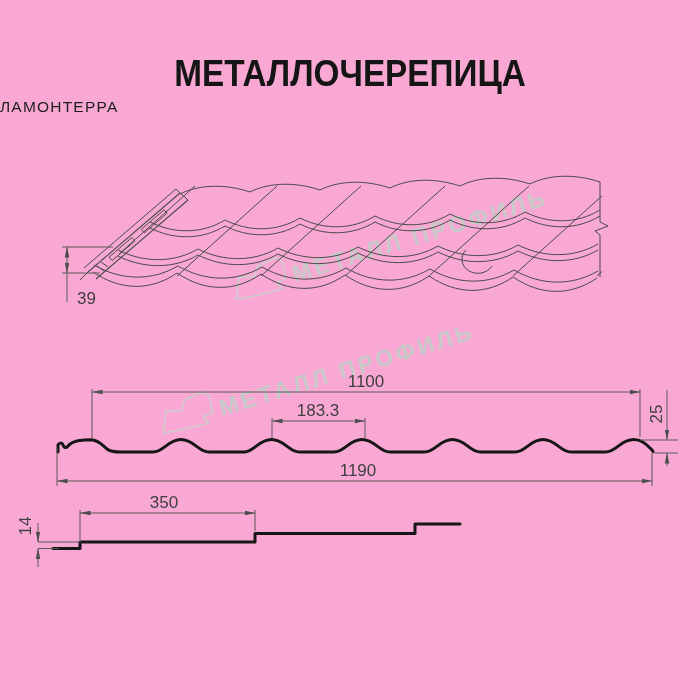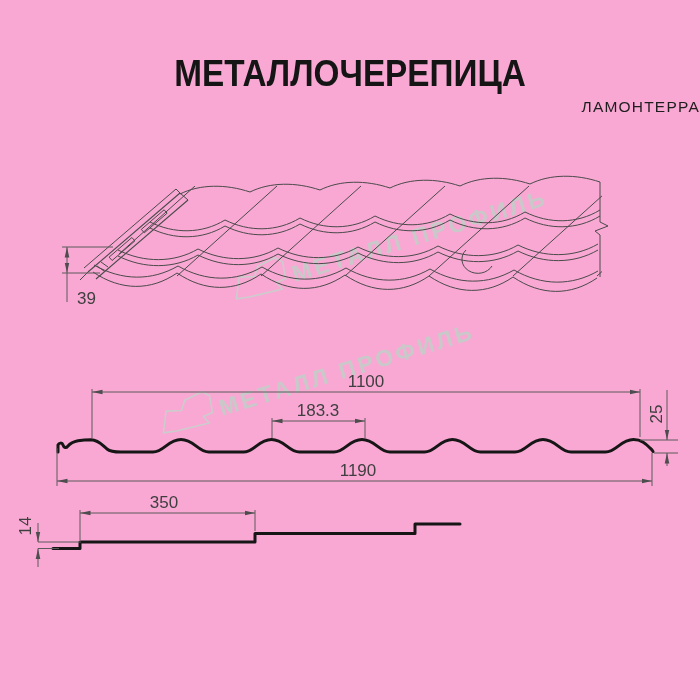--- a/index.html
+++ b/index.html
@@ -6,21 +6,21 @@
   .canvas{
     position:relative;width:700px;height:700px;background:#f9a8d4;overflow:hidden;
     font-family:"Liberation Sans","DejaVu Sans",sans-serif;
   }
   .title{
     position:absolute;left:0;right:0;top:53px;text-align:center;
     font-size:37px;font-weight:700;color:#151515;letter-spacing:0;
     transform:scaleX(.9);transform-origin:center;white-space:nowrap;
   }
   .subtitle{
-    position:absolute;left:0;right:0;top:98px;text-align:right;
+    position:absolute;left:0;right:0;top:98px;text-align:left;
     font-size:15.5px;font-weight:400;color:#1e1e1e;letter-spacing:1.2px;white-space:nowrap;
   }
   svg{position:absolute;left:0;top:0;}
   svg text{font-family:"Liberation Sans","DejaVu Sans",sans-serif;}
   .dimtxt{font-size:17px;fill:#3f3f3f;}
   .thin{stroke:#4a4a4a;stroke-width:1;fill:none;}
   .thin2{stroke:#4a4a4a;stroke-width:1.1;fill:none;}
   .thick{stroke:#161616;stroke-width:3;fill:none;stroke-linejoin:round;stroke-linecap:round;}
   .dimline{stroke:#5a5a5a;stroke-width:1;fill:none;}
   .dim{marker-start:url(#arr);marker-end:url(#arr);}

